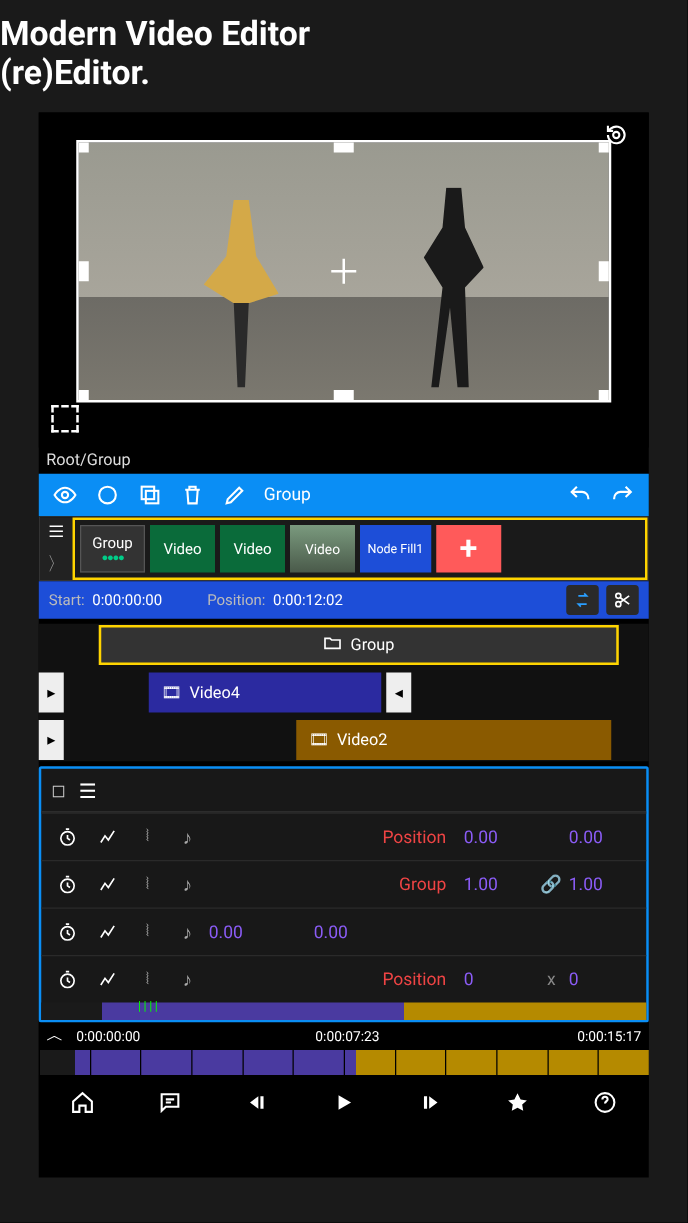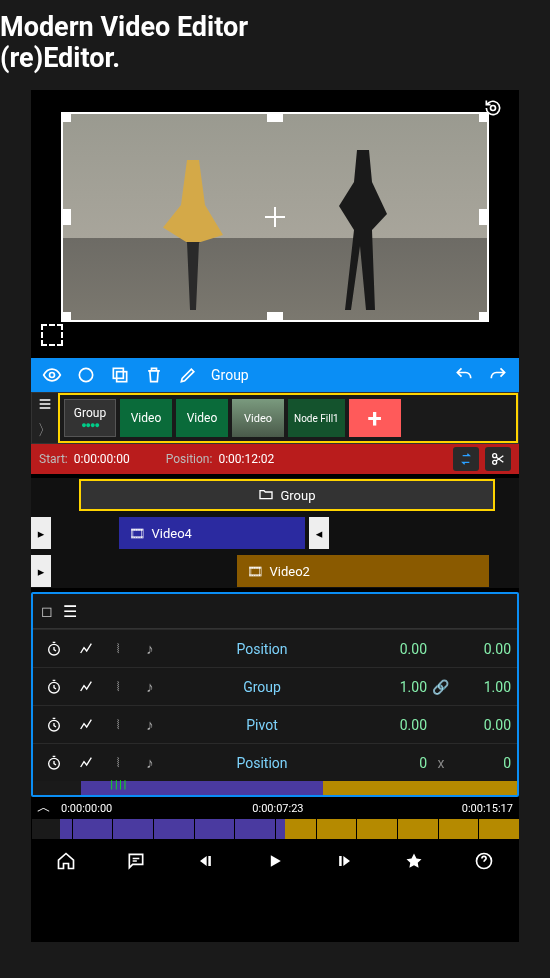--- a/index.html
+++ b/index.html
@@ -38,25 +38,25 @@
 .clip-area { display: flex; align-items: stretch; height: 52px; border: 1px solid #333; }
 .side-icon { width: 26px; display: flex; flex-direction: column; align-items: center; justify-content: space-around; color: #999; background:#222; }
 .root-btn { width: 52px; background: #2a2a2a; border: 1px solid #444; display: flex; flex-direction: column; align-items: center; justify-content: center; font-size: 11px; color: #fff; }
 .root-btn .up { font-size: 16px; }
 .clips { flex: 1; display: flex; gap: 4px; padding: 4px; border: 2px solid #ffd400; background:#1a1a1a; }
 .clip { display: flex; align-items: center; justify-content: center; font-size: 12px; padding: 0 6px; min-width: 52px; }
 .clip.group { background: #333; border: 1px solid #555; flex-direction: column; }
 .clip.group .dots { color: #0c8; font-size: 9px; letter-spacing: -1px; }
 .clip.video { background: #0a6b3a; color: #fff; }
 .clip.thumb { background: linear-gradient(#7a9a7e,#4a5a4a); position: relative; color: #fff; font-size: 11px; }
-.clip.nodefill { background: #14532d; color: #fff; font-size: 10px; }
+.clip.nodefill { background: #1d4ed8; color: #fff; font-size: 10px; }
 .clip.add { width: 44px; background: #ff5a5a; color: #fff; font-size: 26px; font-weight: 600; }
 
 
-.sd-row { height: 30px; background: #b91c1c; display: flex; align-items: center; padding: 0 8px; font-size: 12px; gap: 6px; }
+.sd-row { height: 30px; background: #1d4ed8; display: flex; align-items: center; padding: 0 8px; font-size: 12px; gap: 6px; }
 .sd-row .lbl { color: #bbb; }
 .sd-row .val { color: #fff; }
 .sd-row .sp { flex: 1; }
 .sd-row .ic { width: 26px; height: 24px; background: #2a2a2a; border-radius: 3px; display: flex; align-items: center; justify-content: center; font-size: 14px; }
 .sd-row .ic.blue { color: #39f; }
 
 
 .tracks { background: #111; }
 .track { display: flex; align-items: center; height: 34px; margin: 4px 0; }
 .track .h { width: 20px; height: 32px; background: #eee; color: #000; display: flex; align-items: center; justify-content: center; font-size: 13px; }
@@ -70,22 +70,22 @@
 
 
 .transform { border: 2px solid #0a8ef5; border-radius: 2px; background: #181818; }
 .tf-head { height: 34px; display: flex; align-items: center; padding: 0 8px; }
 .tf-head .ic { width: 22px; font-size: 14px; color: #ccc; }
 .tf-head .title { flex: 1; text-align: center; font-size: 15px; }
 .tf-head .burger { width: 20px; }
 .tf-sep { height: 1px; background: #333; }
 .prop-row { height: 38px; display: flex; align-items: center; padding: 0 6px; gap: 2px; border-top: 1px solid #2a2a2a; }
 .prop-row .rb { width: 30px; display: flex; align-items: center; justify-content: center; color: #aaa; font-size: 15px; }
-.prop-row .name { flex: 1; text-align: center; color: #7dd3fc; font-size: 14px; padding-right: 12px; }
-.prop-row .val { width: 56px; text-align: right; color: #86efac; font-size: 14px; }
+.prop-row .name { flex: 1; text-align: right; color: #ef4444; font-size: 14px; padding-right: 12px; }
+.prop-row .val { width: 56px; text-align: left; color: #8b5cf6; font-size: 14px; }
 .prop-row .mid { width: 24px; text-align: center; color: #888; font-size: 14px; }
 .mini-tl { height: 14px; background: linear-gradient(90deg,#1a1a1a 0%,#1a1a1a 10%,#4a3aa0 10%,#4a3aa0 60%,#b58a00 60%,#b58a00 100%); position: relative; }
 .mini-tl .dots { position: absolute; left: 16%; top: -2px; font-size: 10px; color: #0f0; letter-spacing: 2px; }
 
 
 .btl-head { display: flex; align-items: center; height: 22px; padding: 0 6px; font-size: 11px; background: #000; }
 .btl-head .chev { width: 24px; font-size: 14px; }
 .btl-head .t { flex: 0 0 auto; }
 .btl-head .t1 { margin-left: 0; }
 .btl-head .t2 { margin-left: 140px; }
@@ -129,20 +129,21 @@
       <div class="handle tr"></div>
       <div class="handle ml"></div>
       <div class="handle mr"></div>
       <div class="handle bl"></div>
       <div class="handle bm"></div>
       <div class="handle br"></div>
     </div>
     <div class="fullscreen-ic"></div>
   </div>
 
+  <div class="breadcrumb">Root/Group</div>
 
   <div class="blue-bar">
     <div class="tb-btn">
         <svg class="icon" viewBox="0 0 24 24">
           <path d="M2 12s4-7 10-7 10 7 10 7-4 7-10 7S2 12 2 12z"></path>
           <circle cx="12" cy="12" r="3"></circle>
         </svg>
       </div>
     <div class="tb-btn">
         <svg class="icon" viewBox="0 0 24 24">
@@ -301,21 +302,20 @@
               <path d="M12 9v4l3 2M10 2h4"></path>
             </svg>
           </span>
           <span class="rb">
             <svg class="icon" viewBox="0 0 24 24" style="width:16px;height:16px">
               <path d="M4 18l5-8 4 5 7-11"></path>
             </svg>
           </span>
           <span class="rb" style="font-size:13px">⦚</span>
           <span class="rb">♪</span>
-          <span class="name">Pivot</span>
           <span class="val">0.00</span>
           <span class="mid"></span>
           <span class="val">0.00</span>
         </div>
         <div class="prop-row">
           <span class="rb">
             <svg class="icon" viewBox="0 0 24 24" style="width:16px;height:16px">
               <circle cx="12" cy="13" r="8"></circle>
               <path d="M12 9v4l3 2M10 2h4"></path>
             </svg>

